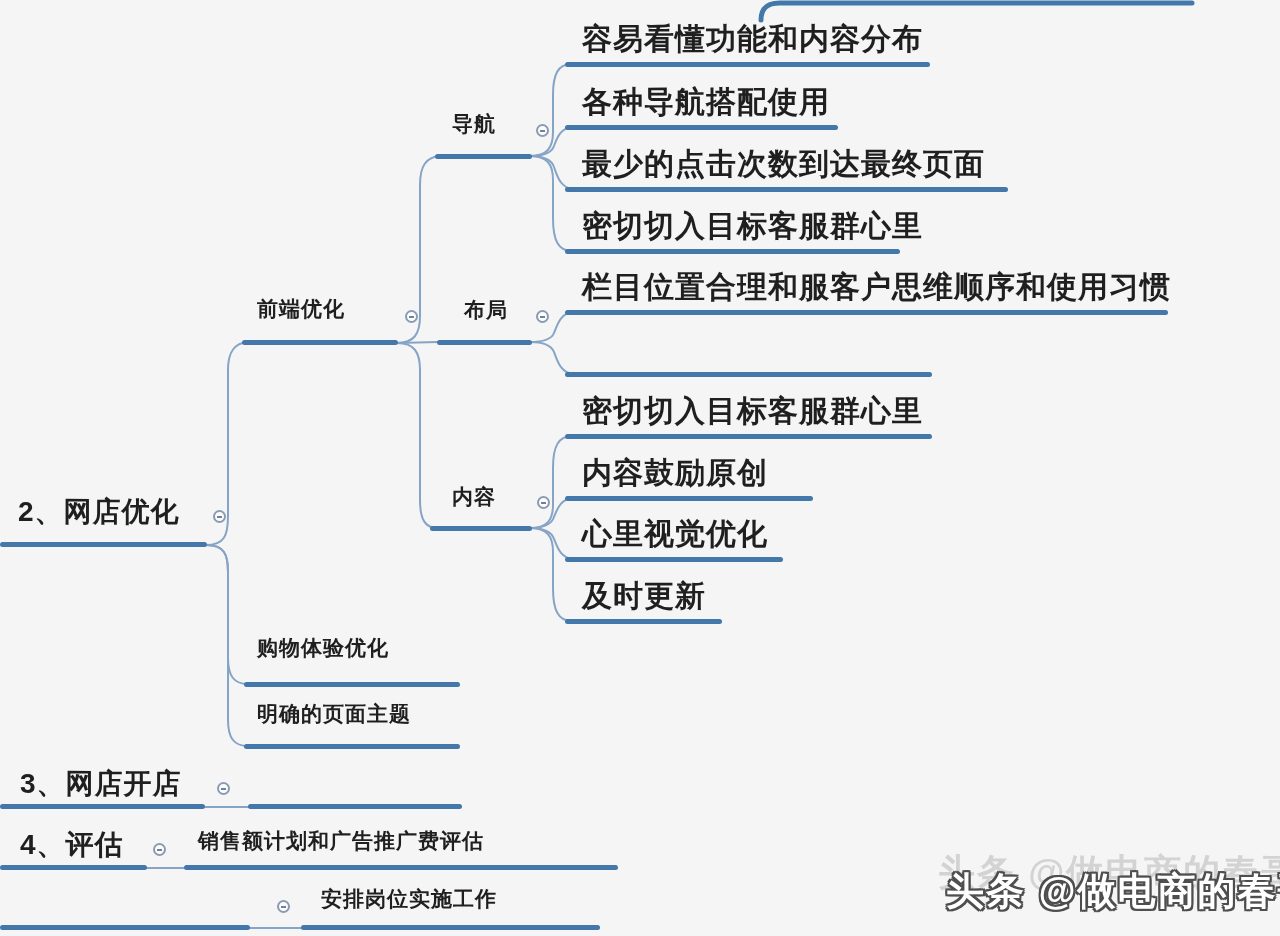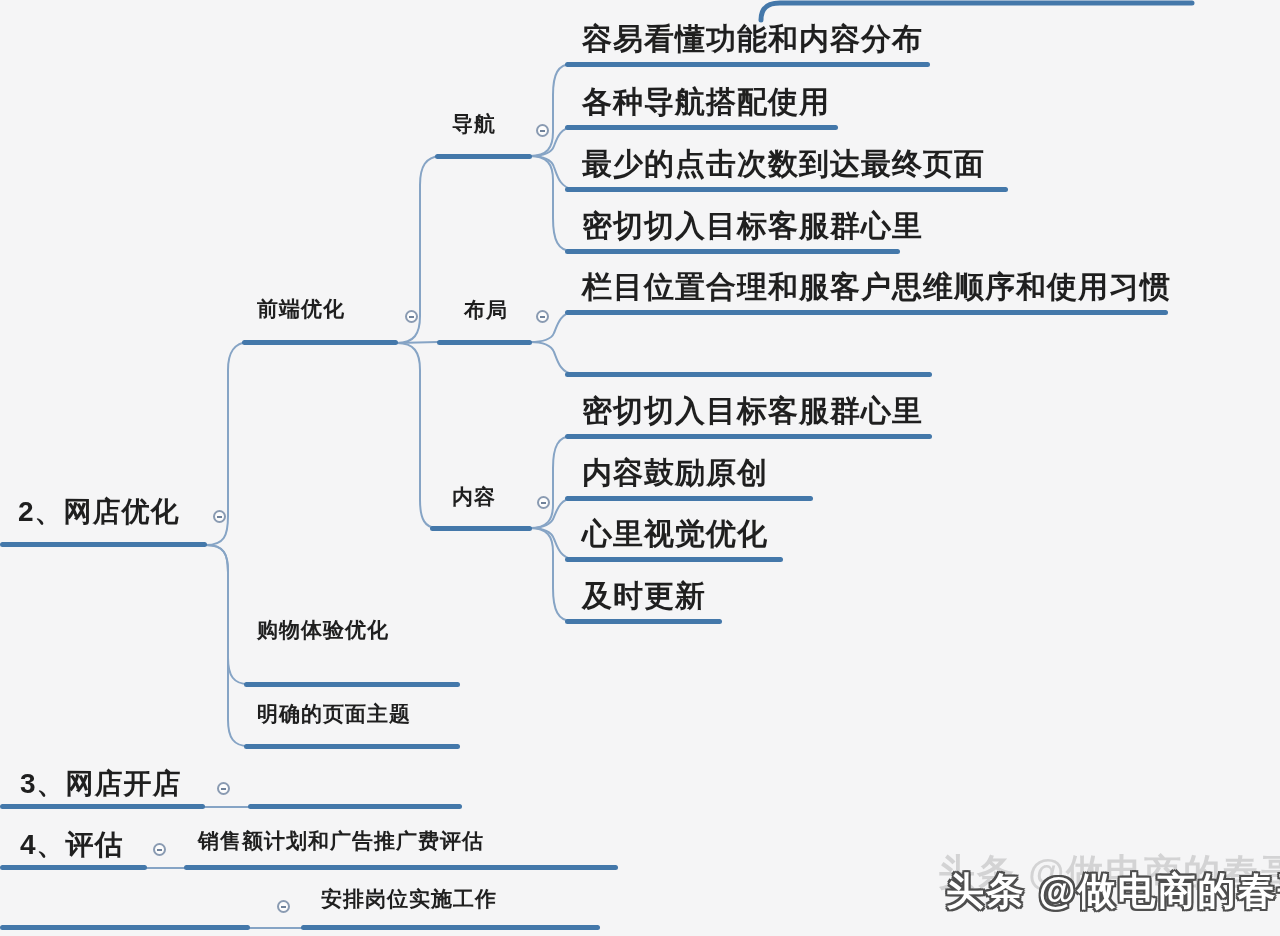--- a/index.html
+++ b/index.html
@@ -103,21 +103,21 @@
   <div class="nlabel leaf" style="left:582px;top:147px">最少的点击次数到达最终页面</div>
   <div class="nlabel leaf" style="left:582px;top:85px">各种导航搭配使用</div>
   <div class="nlabel leaf" style="left:582px;top:209px">密切切入目标客服群心里</div>
   <div class="nlabel lbl" style="left:464px;top:298px">布局</div>
   <div class="nlabel leaf" style="left:582px;top:270px">栏目位置合理和服客户思维顺序和使用习惯</div>
   <div class="nlabel lbl" style="left:452px;top:485px">内容</div>
   <div class="nlabel leaf" style="left:582px;top:394px">密切切入目标客服群心里</div>
   <div class="nlabel leaf" style="left:582px;top:456px">内容鼓励原创</div>
   <div class="nlabel leaf" style="left:582px;top:517px">心里视觉优化</div>
   <div class="nlabel leaf" style="left:582px;top:579px">及时更新</div>
-  <div class="nlabel lbl" style="left:257px;top:618px">购物体验优化</div>
+  <div class="nlabel lbl" style="left:257px;top:636px">购物体验优化</div>
   <div class="nlabel lbl" style="left:257px;top:702px">明确的页面主题</div>
   <div class="nlabel root" style="left:20px;top:768px">3、网店开店</div>
   <div class="nlabel root" style="left:20px;top:829px">4、评估</div>
   <div class="nlabel lbl" style="left:198px;top:829px">销售额计划和广告推广费评估</div>
   <div class="nlabel lbl" style="left:321px;top:887px">安排岗位实施工作</div>
 
   <span class="cc" style="left:213px;top:510px"></span>
   <span class="cc" style="left:405px;top:310px"></span>
   <span class="cc" style="left:536px;top:124px"></span>
   <span class="cc" style="left:536px;top:310px"></span>

